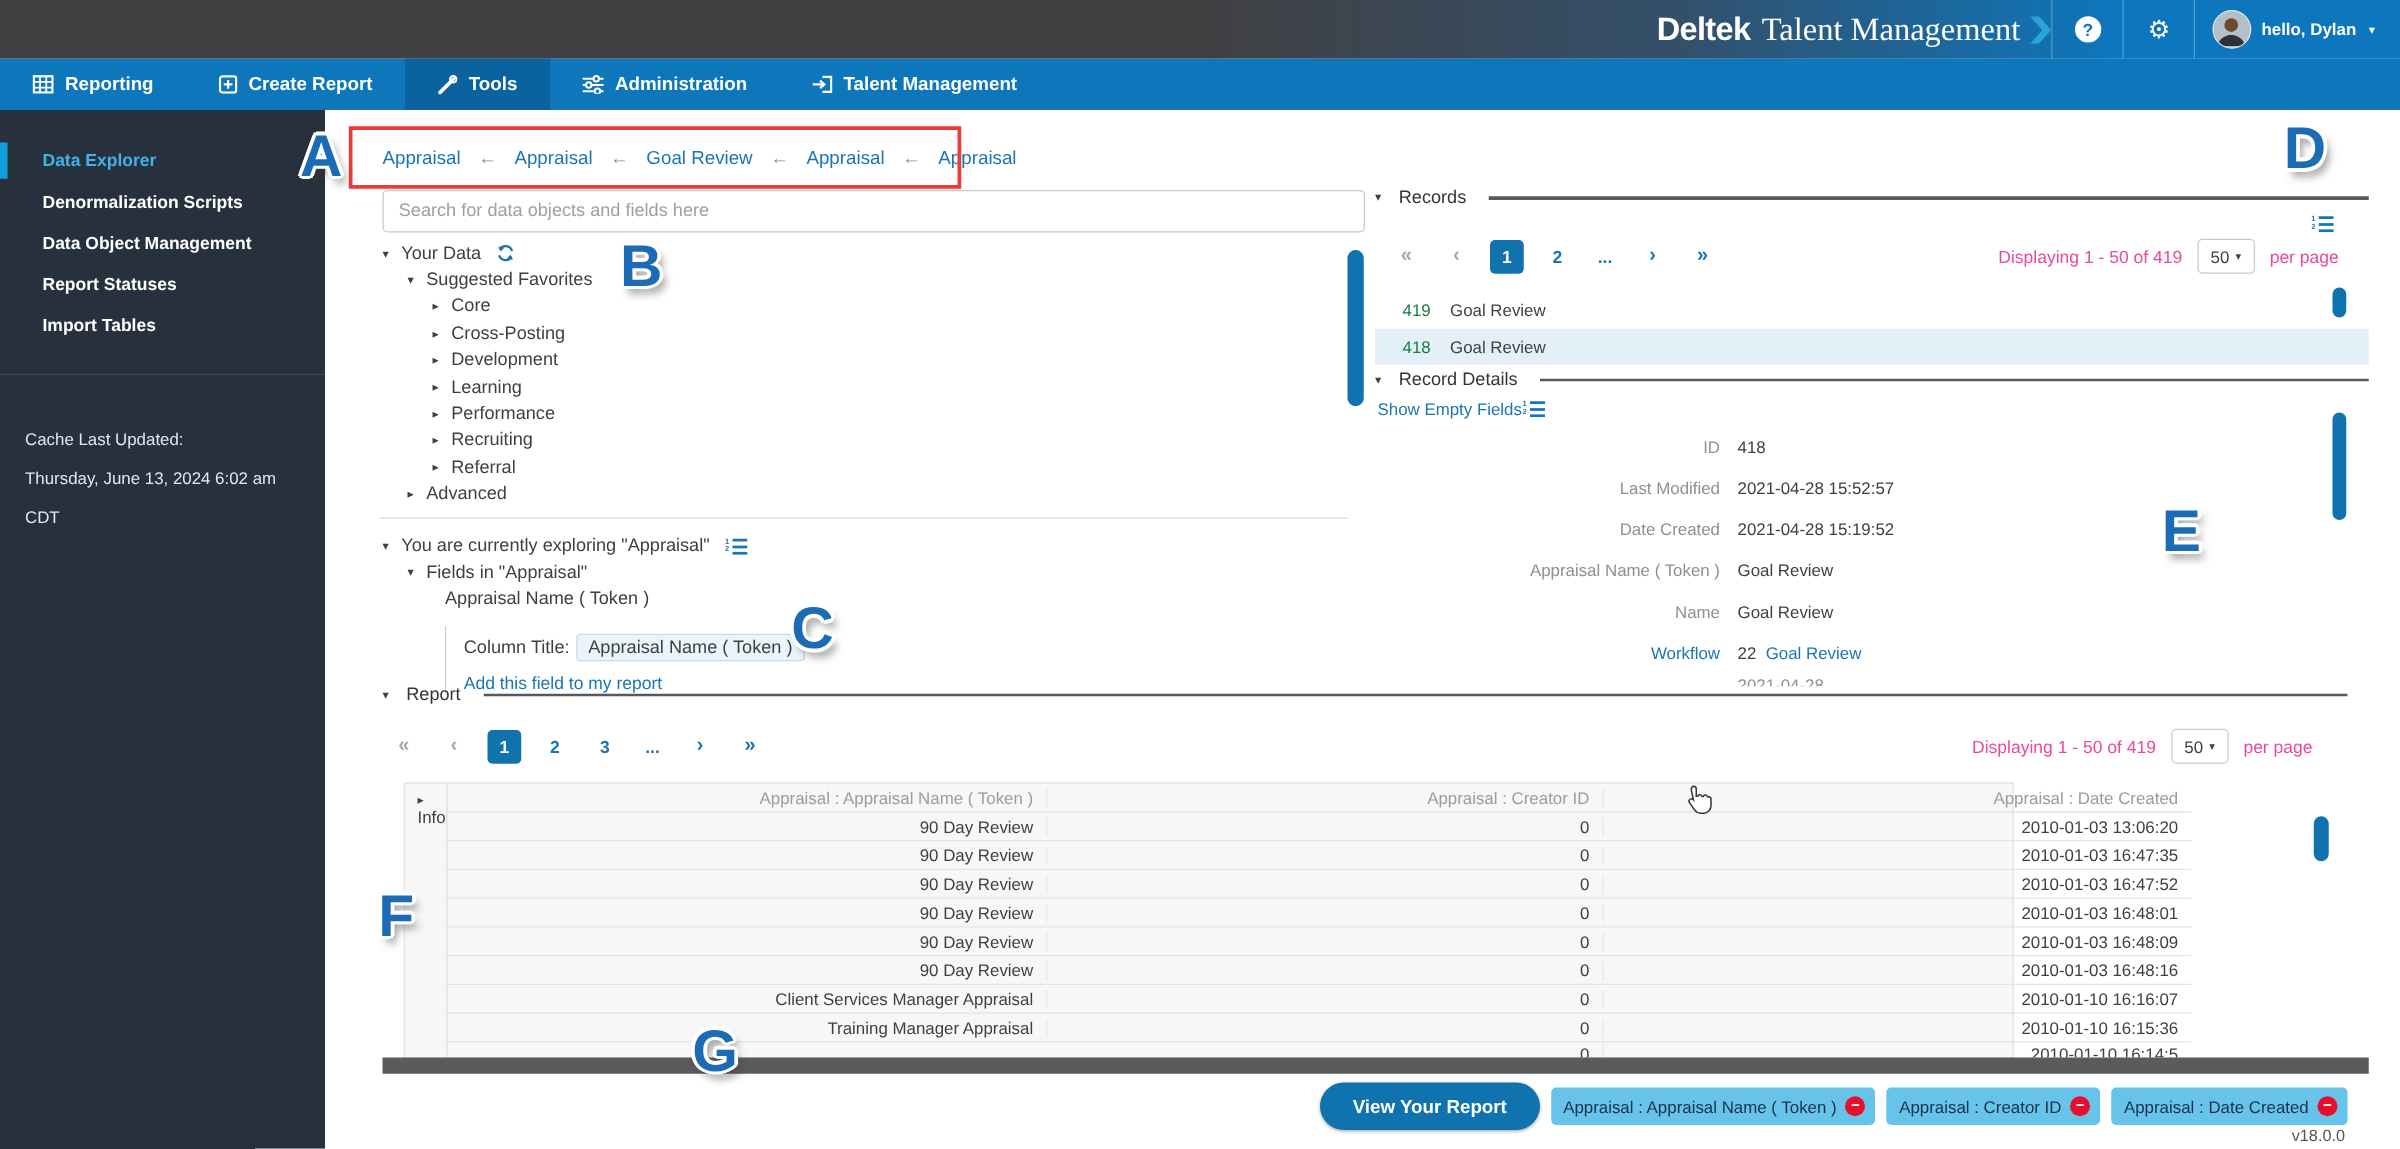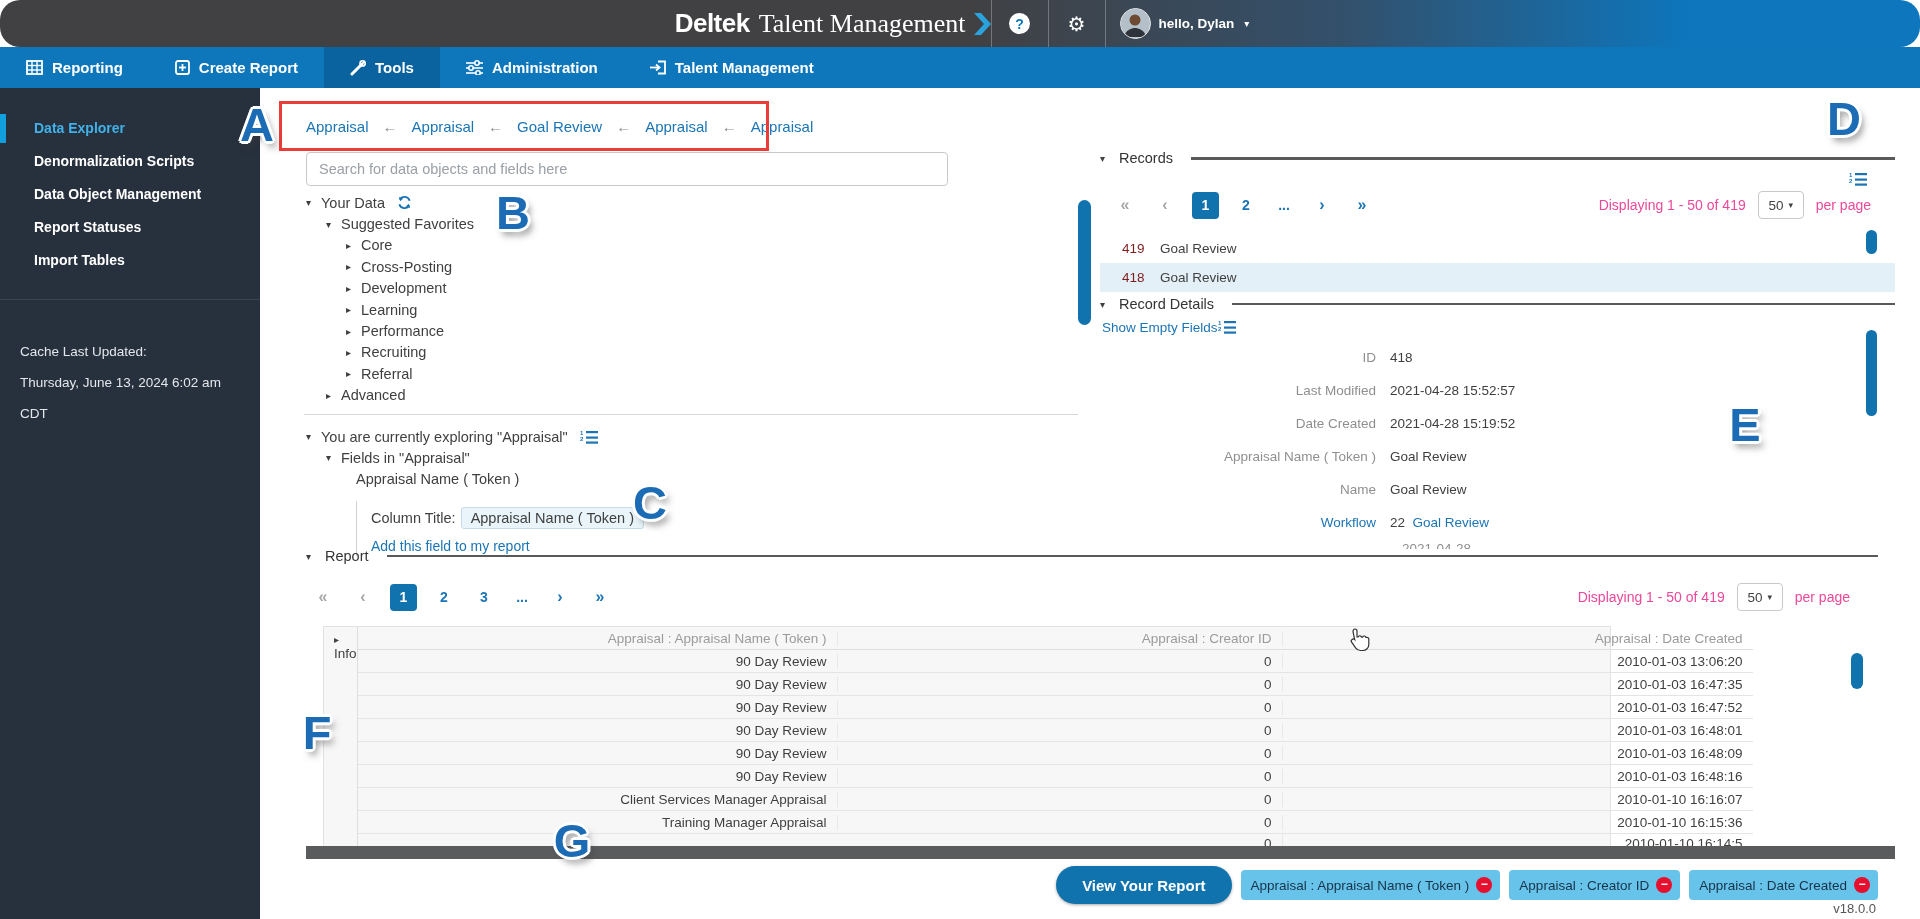--- a/index.html
+++ b/index.html
@@ -2,21 +2,21 @@
 <html><head>
 <meta charset="utf-8">
 <style>
   * { margin:0; padding:0; box-sizing:border-box; }
   html,body { width:1920px; height:919px; overflow:hidden; }
   body { font-family:"Liberation Sans", sans-serif; font-size:14px; color:#424242; background:#fff; position:relative; }
 
   
   .topbar { position:absolute; left:0; top:0; width:1920px; height:47px;
     background:linear-gradient(90deg,#414042 0%,#414042 50%,#33506b 70%,#0d76bc 88%,#0d76bc 100%);
-    display:flex; align-items:center; justify-content:center; z-index:5;border-radius:20px; }
+    display:flex; align-items:center; justify-content:flex-end; z-index:5; }
   .brand { display:flex; align-items:baseline; padding-left:24px; color:#fff; }
   .brand-bold { font-weight:bold; font-size:26px; letter-spacing:-0.5px; }
   .brand-rest { font-family:"Liberation Serif", serif; font-size:26px; margin-left:9px; font-weight:400; }
   .brand-chev { margin-left:8px; position:relative; top:3px; }
   .top-actions { display:flex; align-items:center; height:47px; }
   .top-sep { width:1px; height:47px; background:rgba(255,255,255,.28); }
   .top-ic { width:56px; display:flex; align-items:center; justify-content:center; cursor:pointer; }
   .help-bubble { width:21px; height:21px; border-radius:50%; background:#fff; color:#0d76bc; font-weight:bold; font-size:14px; display:flex; align-items:center; justify-content:center; }
   .gear { color:#fff; font-size:20px; line-height:1; }
   .userbox { display:flex; align-items:center; gap:8px; padding:0 20px 0 14px; cursor:pointer; }
@@ -52,42 +52,42 @@
   .pg-num { color:#1b75b5; font-weight:bold; width:26px; text-align:center; cursor:pointer; }
   .pg-cur { width:27px; height:27px; border-radius:4px; background:#1173ae; color:#fff; font-weight:bold; display:flex; align-items:center; justify-content:center; }
   .pg-ell { color:#1b75b5; font-weight:bold; width:22px; text-align:center; }
   .disp { font-size:14px; color:#ec4899; }
   .ppbox { width:46px; height:28px; border:1px solid #c9c9c9; border-radius:4px; background:#fff; display:flex; align-items:center; justify-content:center; gap:5px; font-size:13.5px; color:#424242; cursor:pointer; }
   .ppbox .cv { font-size:9px; color:#424242; }
 
   
   .crumbs { position:absolute; left:306px; top:118px; display:flex; align-items:center; gap:14px; font-size:15px; z-index:2; }
   .crumb-arrow { color:#8b8b8b; font-size:15px; }
-  .search { position:absolute; left:306px; top:152px; width:642px; height:34px; border:1px solid #c9c9c9; border-radius:4px; padding:0 12px; font-size:14.5px; color:#424242; font-family:"Liberation Sans",sans-serif; }
+  .search { position:absolute; left:306px; top:152px; width:786px; height:34px; border:1px solid #c9c9c9; border-radius:4px; padding:0 12px; font-size:14.5px; color:#424242; font-family:"Liberation Sans",sans-serif; }
   .search::placeholder { color:#9aa0a6; }
   .tree { position:absolute; left:306px; top:192px; font-size:14.5px; color:#3f3f3f; }
   .tree-row { height:21.4px; display:flex; align-items:center; white-space:nowrap; cursor:pointer; }
   .ind1 { padding-left:20px; } .ind2 { padding-left:40px; }
   .hr-light { position:absolute; left:304px; top:414px; width:774px; border-top:1px solid #d9d9d9; }
   .explore-blk { position:absolute; left:306px; top:426px; font-size:14.5px; color:#3f3f3f; }
   .exp-row { display:flex; align-items:center; height:21px; }
   .fieldbox { margin:12px 0 0 50px; border-left:1px solid #cfcfcf; padding:6px 0 2px 14px; }
   .coltitle-chip { display:inline-block; background:#e9f4fb; border:1px solid #c6dcea; border-radius:3px; padding:2px 9px; margin-left:5px; color:#3f3f3f; }
   .addfield { margin-top:9px; font-size:14px; }
 
   
   .rec-panel { position:absolute; left:1100px; top:150px; width:795px; z-index:2; }
   .rec-row { display:flex; align-items:center; height:29px; font-size:13.5px; padding-left:22px; cursor:pointer; }
   .rec-row.sel { background:#e3f0f8; }
-  .rec-id { width:38px; color:#7f1d1d; }
+  .rec-id { width:38px; color:#15803d; }
   .rec-name { color:#3f3f3f; }
   .det-row { display:flex; height:33px; line-height:33px; font-size:13.5px; }
   .det-lab { width:290px; text-align:right; color:#8f8f8f; padding-right:14px; white-space:nowrap; }
   .det-val { color:#3f3f3f; }
-  .clip { overflow:hidden;gap:12px; }
+  .clip { overflow:hidden; }
 
   
   .report-head { position:absolute; left:306px; top:548px; width:1572px; }
   .report-pager { position:absolute; left:310px; top:583px; width:1568px; display:flex; align-items:center; }
   .rtable { position:absolute; left:306px; top:626px; width:1288px; background:#f7f7f7; border:1px solid #e2e2e2; font-size:13.5px;margin-left:17px; }
   .rt-grid { display:flex; }
   .rt-info { width:152px; border-right:1px solid #dedede; padding:4px 0 0 10px; color:#3f3f3f; }
   .rt-cols { flex:1; }
   .rt-hrow { display:flex; height:23px; align-items:center; color:#9b9b9b; border-bottom:1px solid #dedede; }
   .rt-row { display:flex; height:23px; align-items:center; color:#3f3f3f; border-bottom:1px solid #e4e4e4; }

